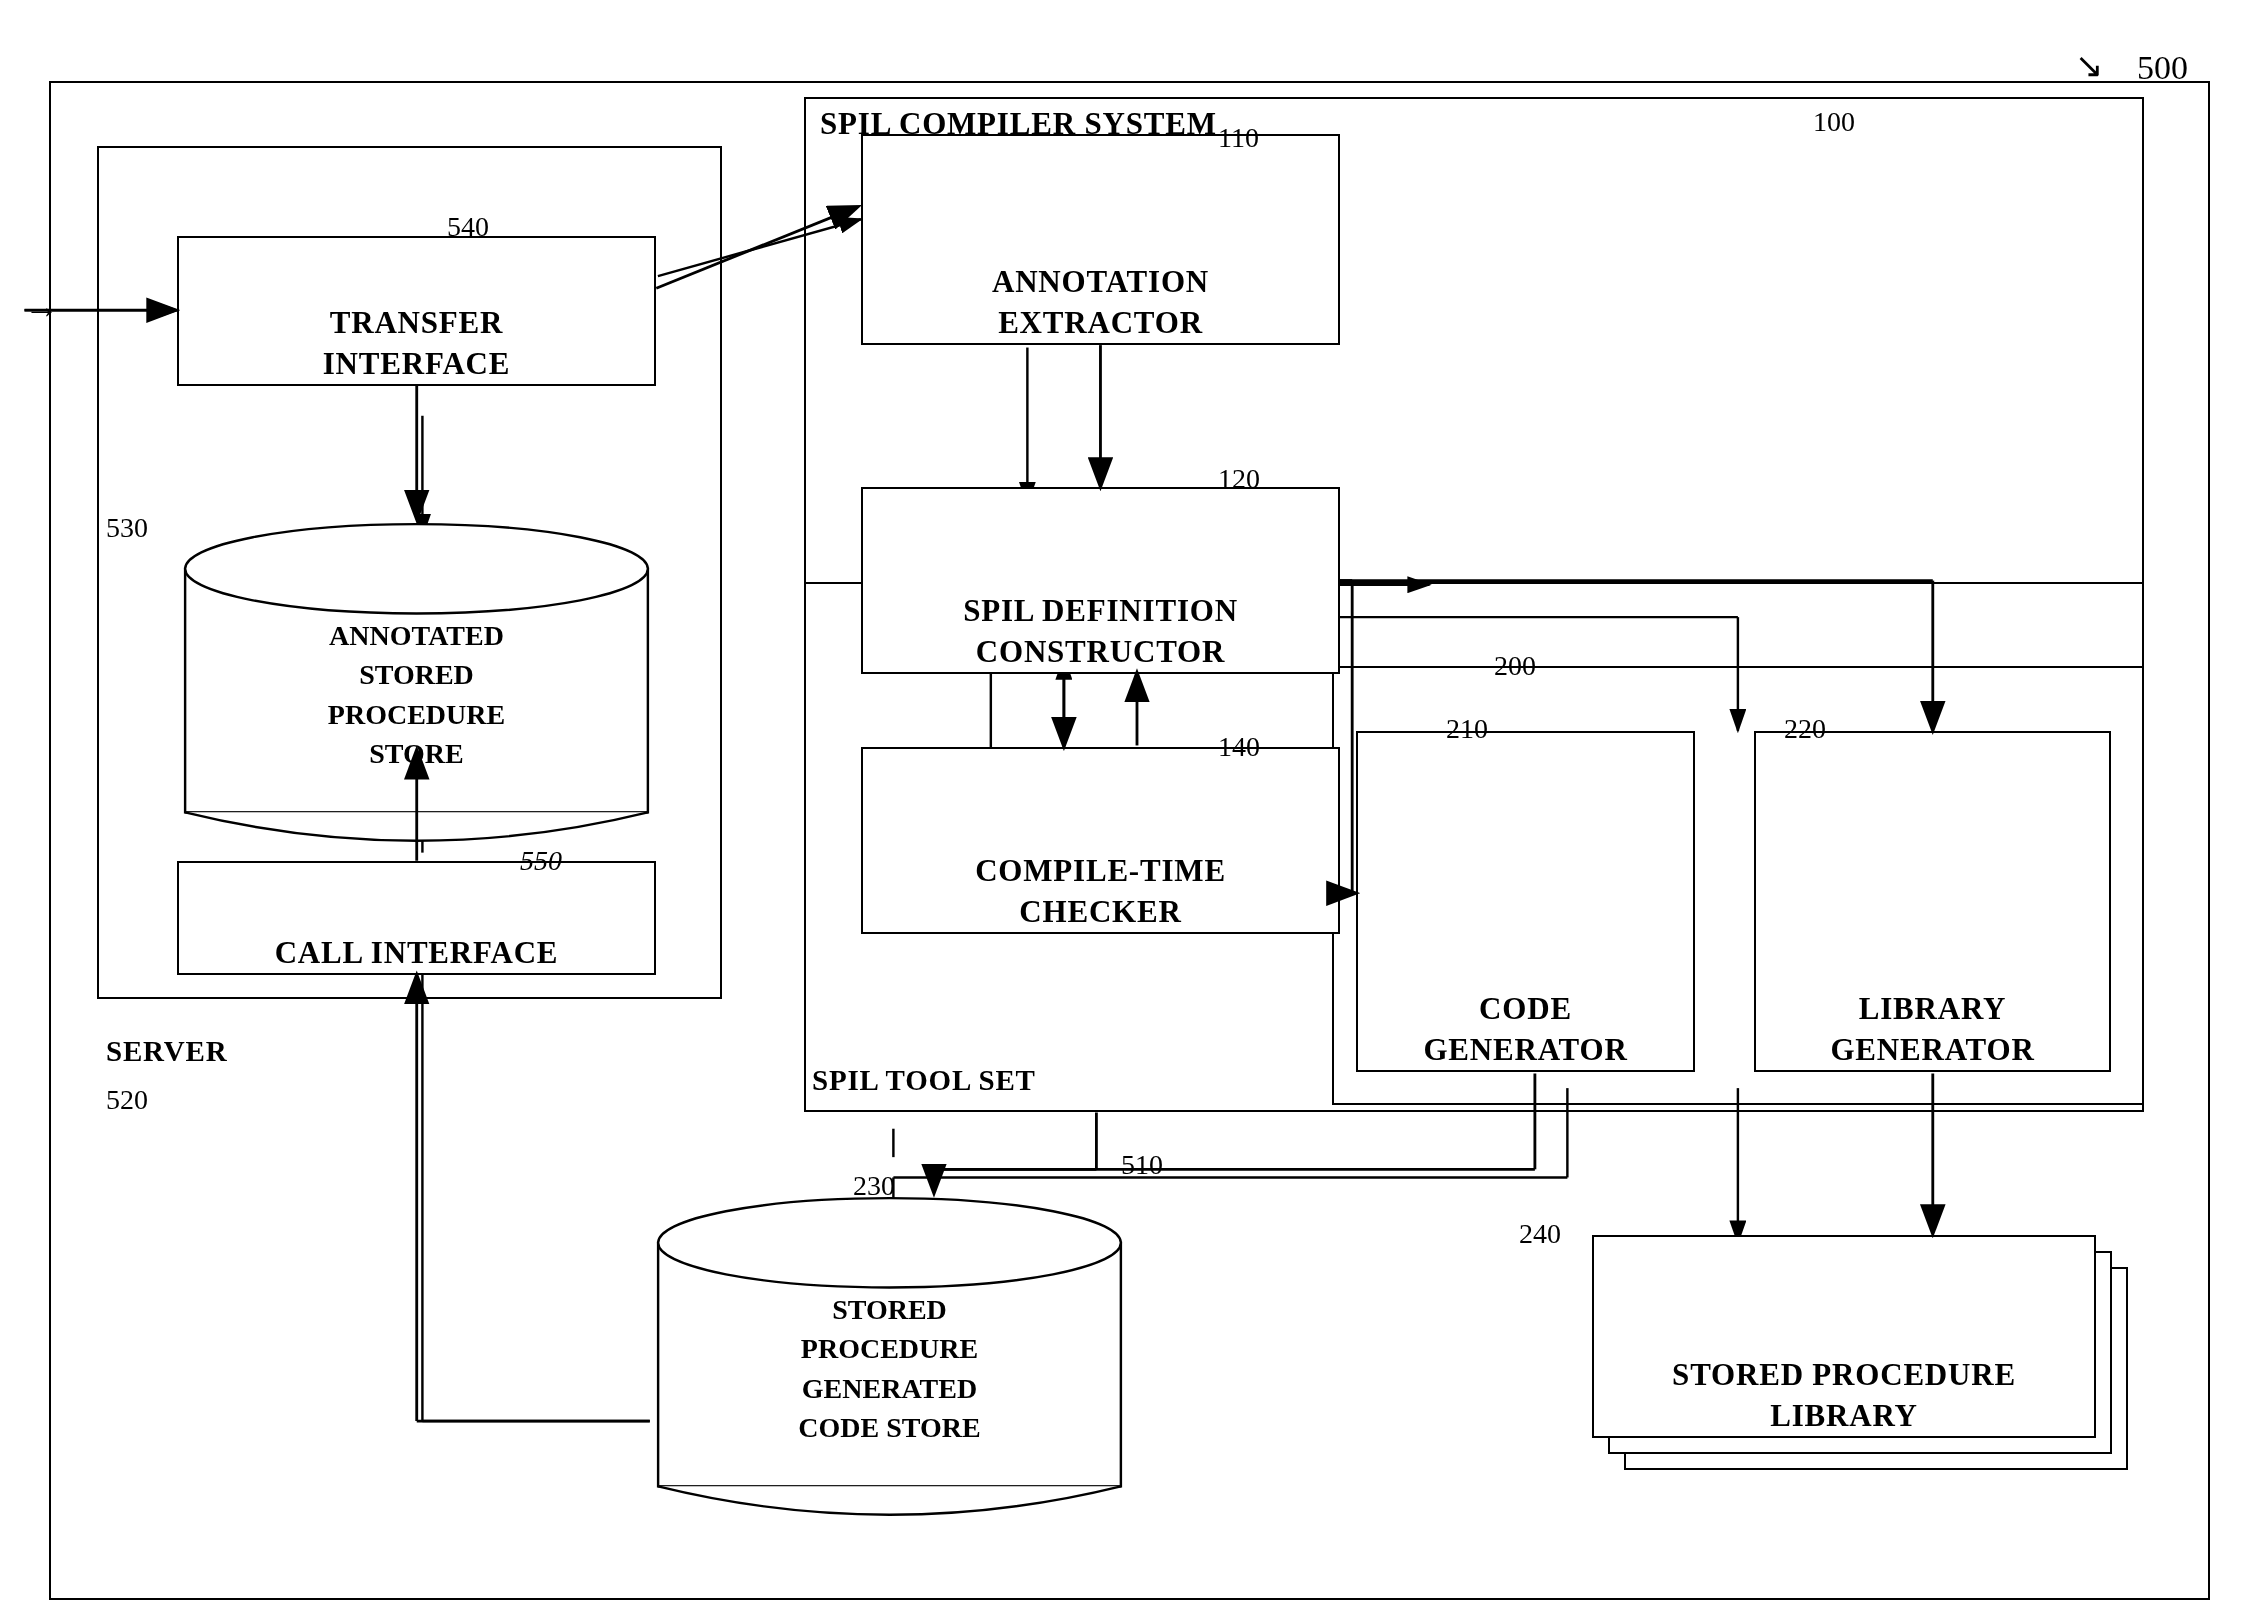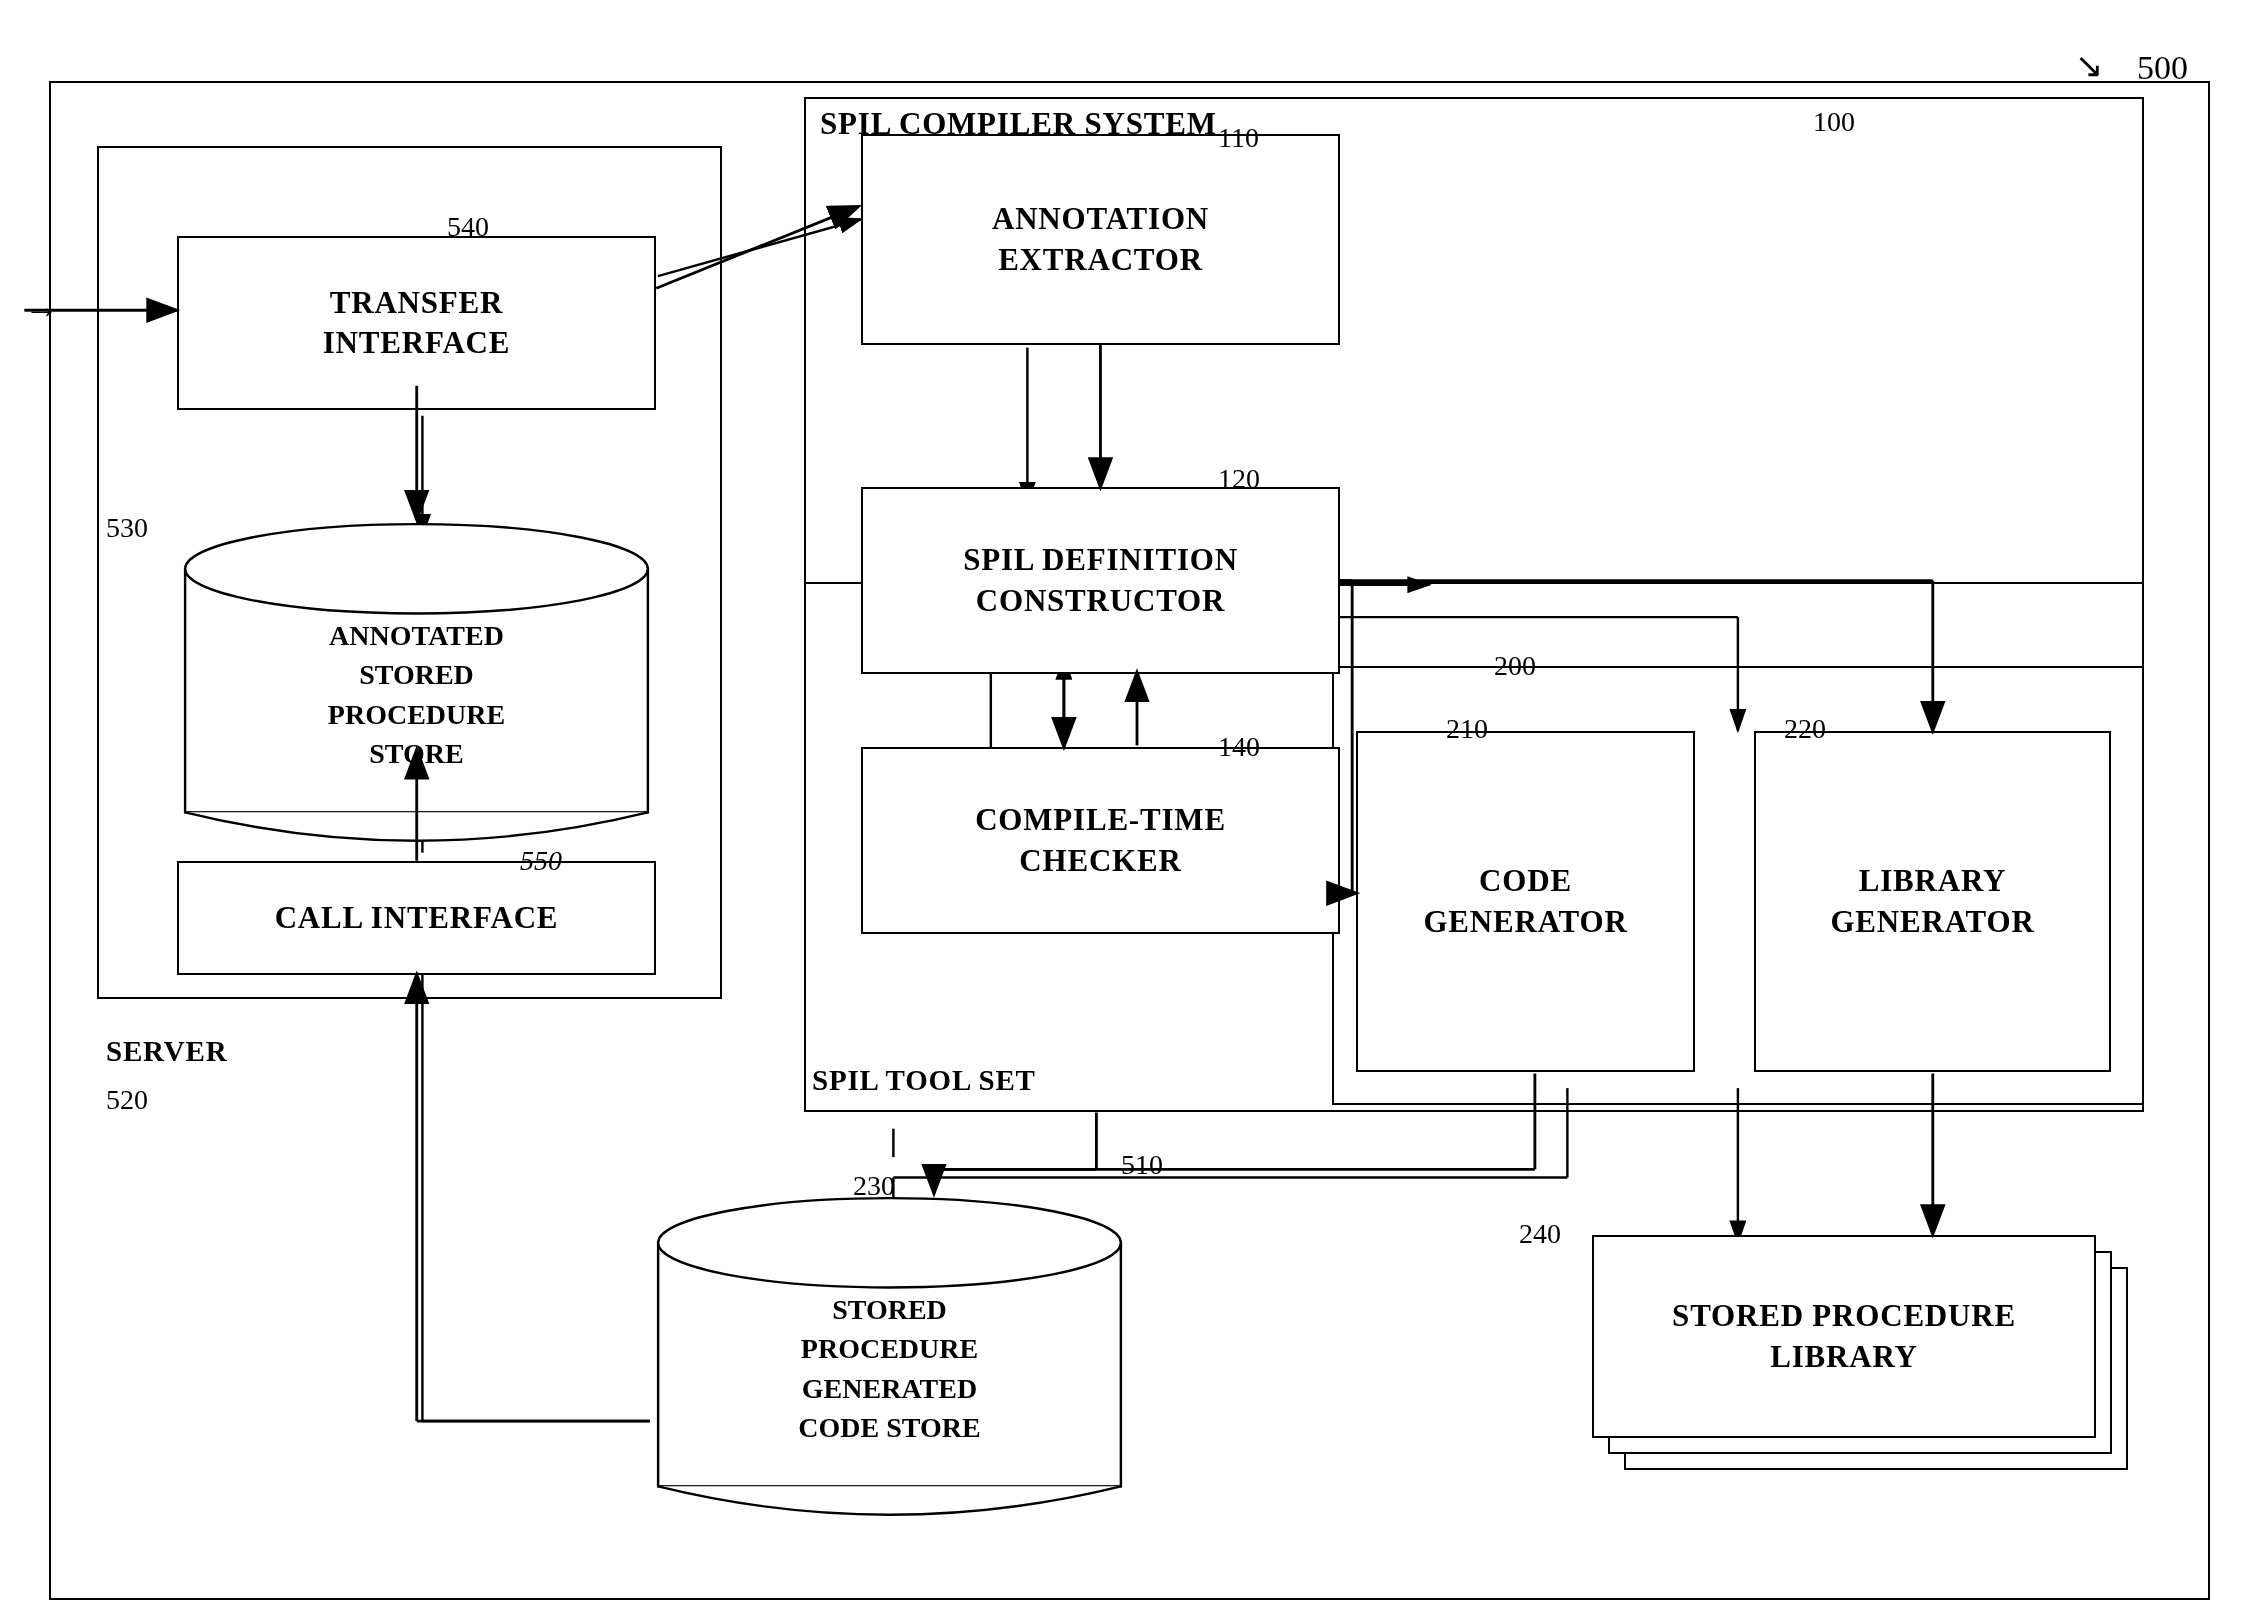--- a/index.html
+++ b/index.html
@@ -18,21 +18,21 @@
       width: 2261px;
       height: 1620px;
     }
 
     
     .box {
       position: absolute;
       border: 2.4px solid #000;
       background: #fff;
       display: flex;
-      align-items: center;
+      align-items: flex-end;
       justify-content: center;
       text-align: center;
       font-size: 31px;
       font-weight: bold;
       line-height: 1.3;
       letter-spacing: 0.8px;
     }
 
     
     .cylinder {
@@ -160,21 +160,21 @@
   <div class="ref-num" style="top:106px; right:406px;">100</div>
 
   <div class="outer-box" style="top:97px; left:804px; width:1340px; height:1015px;"></div>
   <div class="outer-box-label" style="top:1064px; left:812px; font-size:29px;">SPIL TOOL SET</div>
 
   <div class="outer-box" style="top:666px; left:1332px; width:812px; height:439px;"></div>
   <div class="ref-num" style="top:650px; left:1494px;">200</div>
 
   <div style="position:absolute; top:288px; left:24.4px; font-size:34px; font-weight:bold;">→</div>
 
-  <div class="box" style="top:236px; left:177px; width:479px; height:174px;">
+  <div class="box" style="top:236px; left:177px; width:479px; height:150px;">
     <span style="white-space:pre-line;">TRANSFER
 INTERFACE</span>
   </div>
   <div class="ref-num" style="top:211px; left:447px;">540</div>
 
   <div class="cylinder" style="top:520px; left:177px; width:479px; height:333px;">
     <svg viewBox="0 0 590 410" xmlns="http://www.w3.org/2000/svg">
 
       <rect x="10" y="60" width="570" height="300" fill="white" stroke="black" stroke-width="3"></rect>
 

